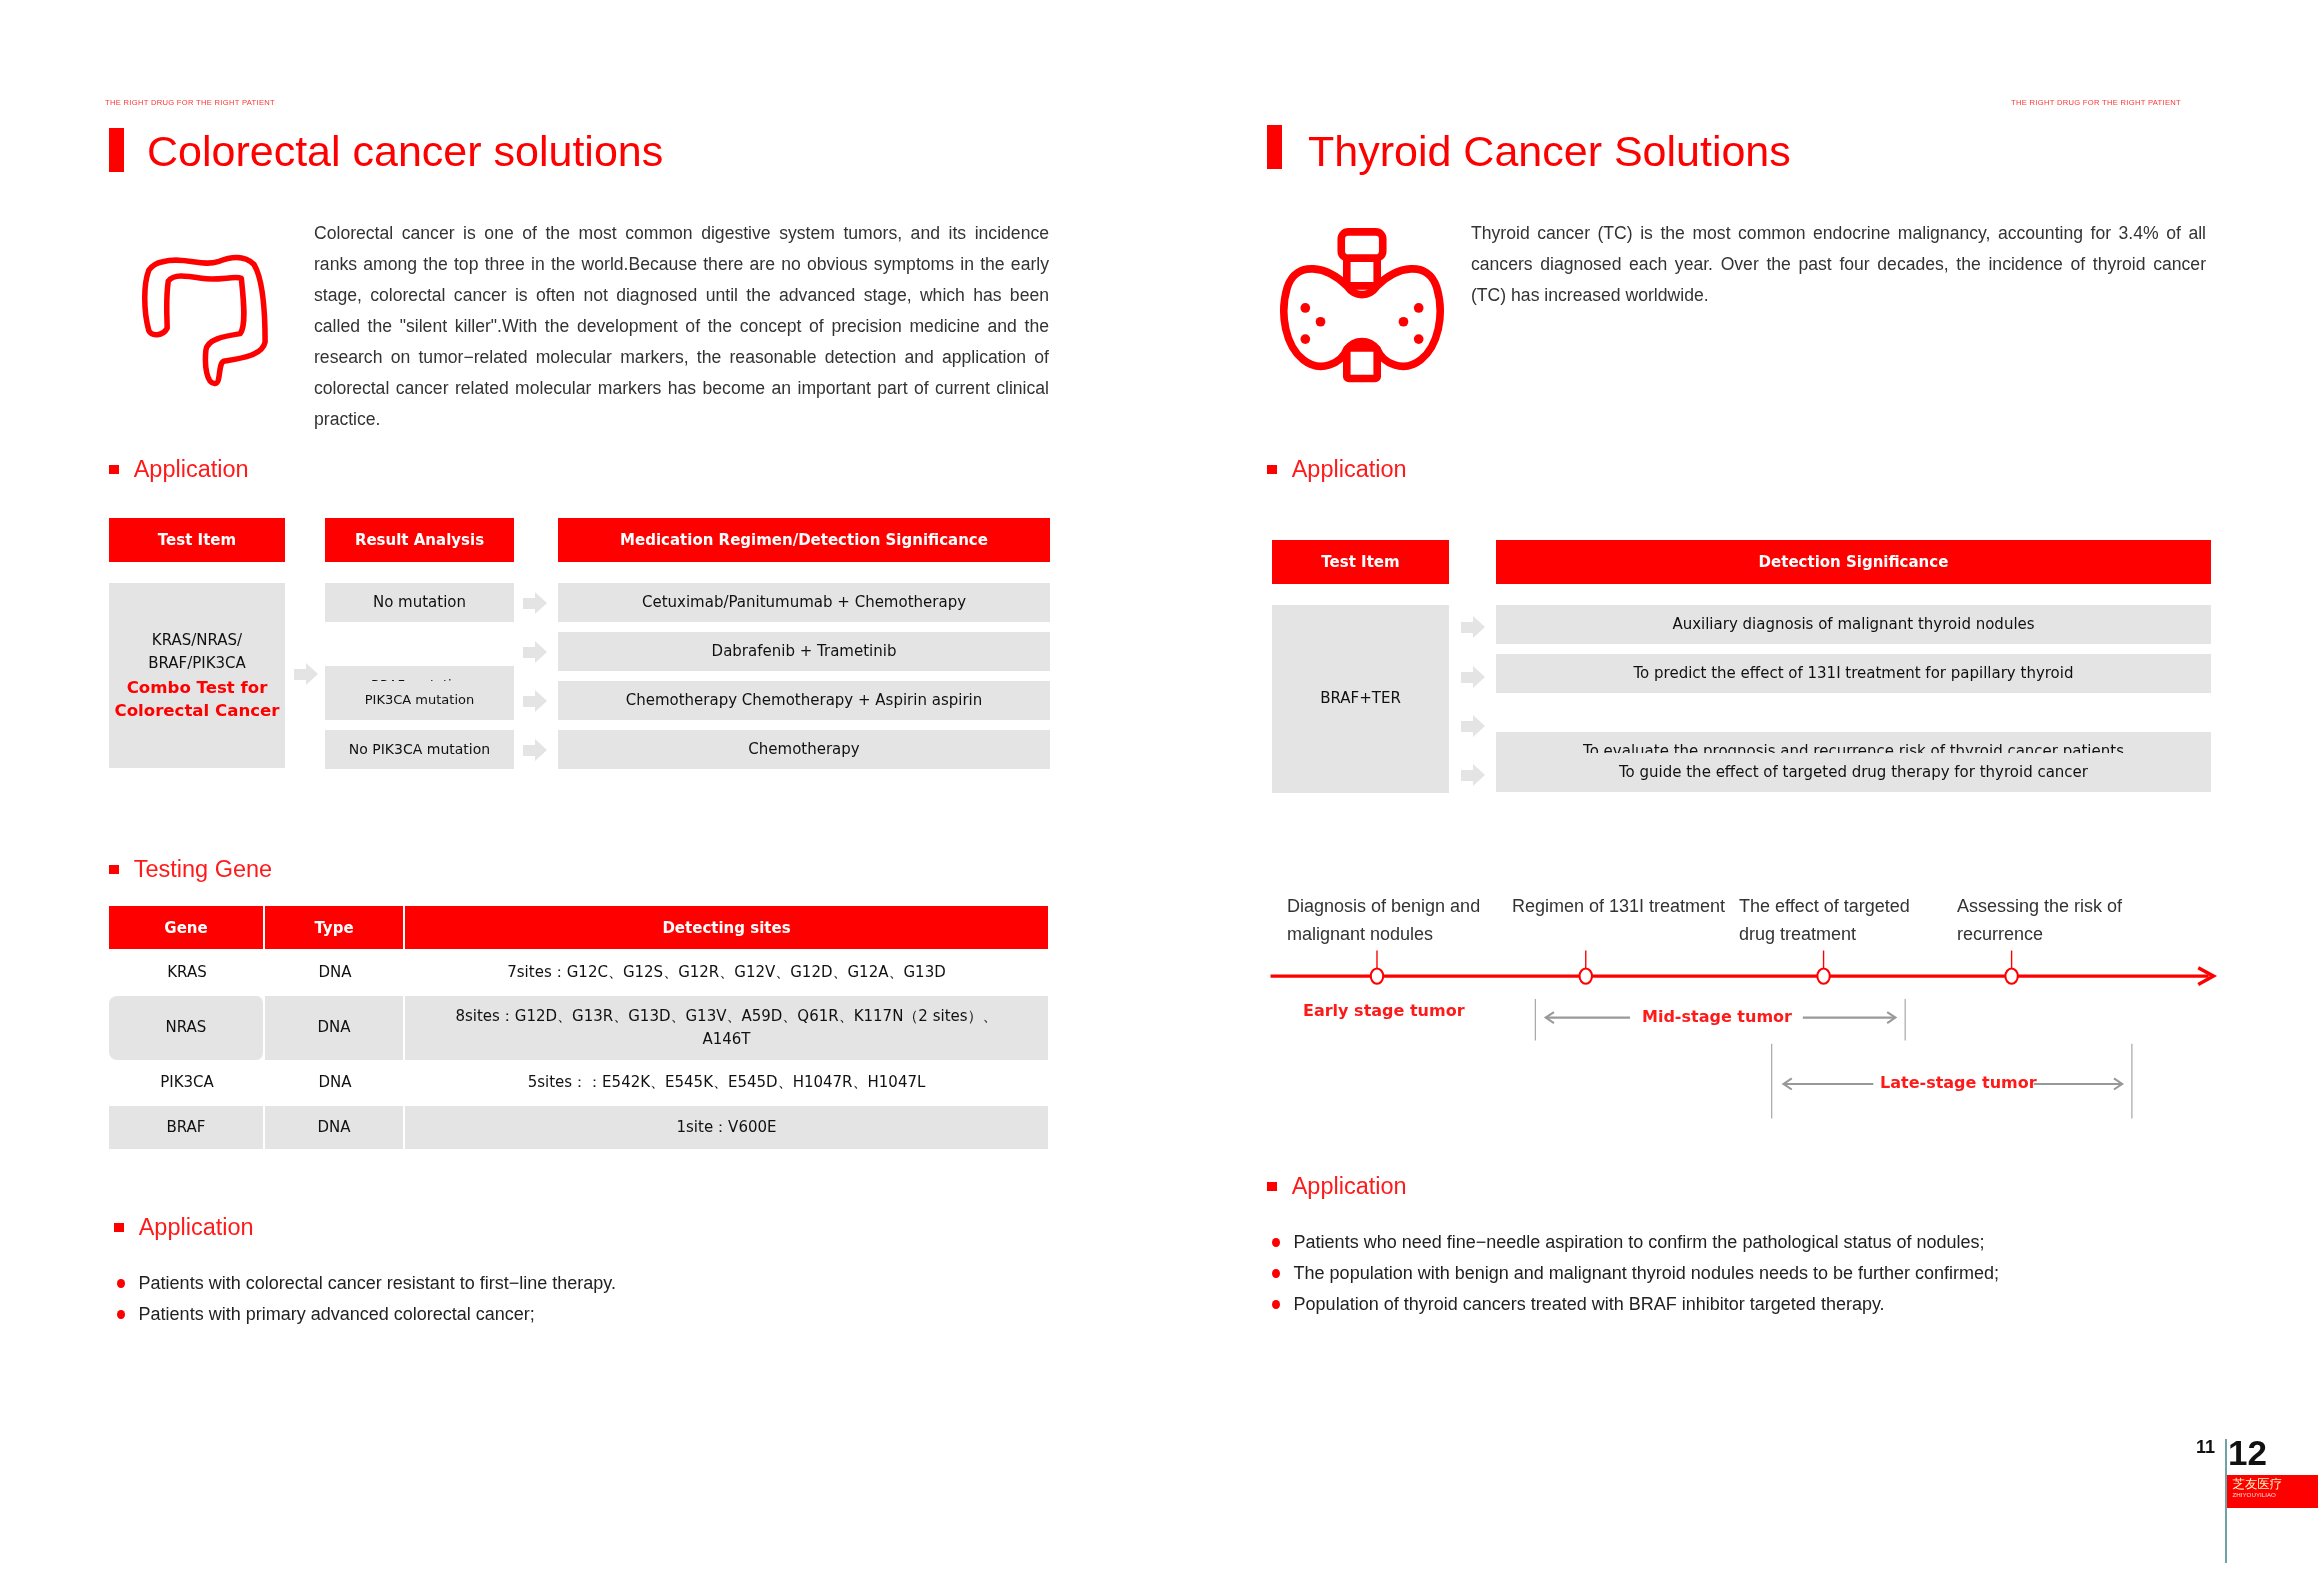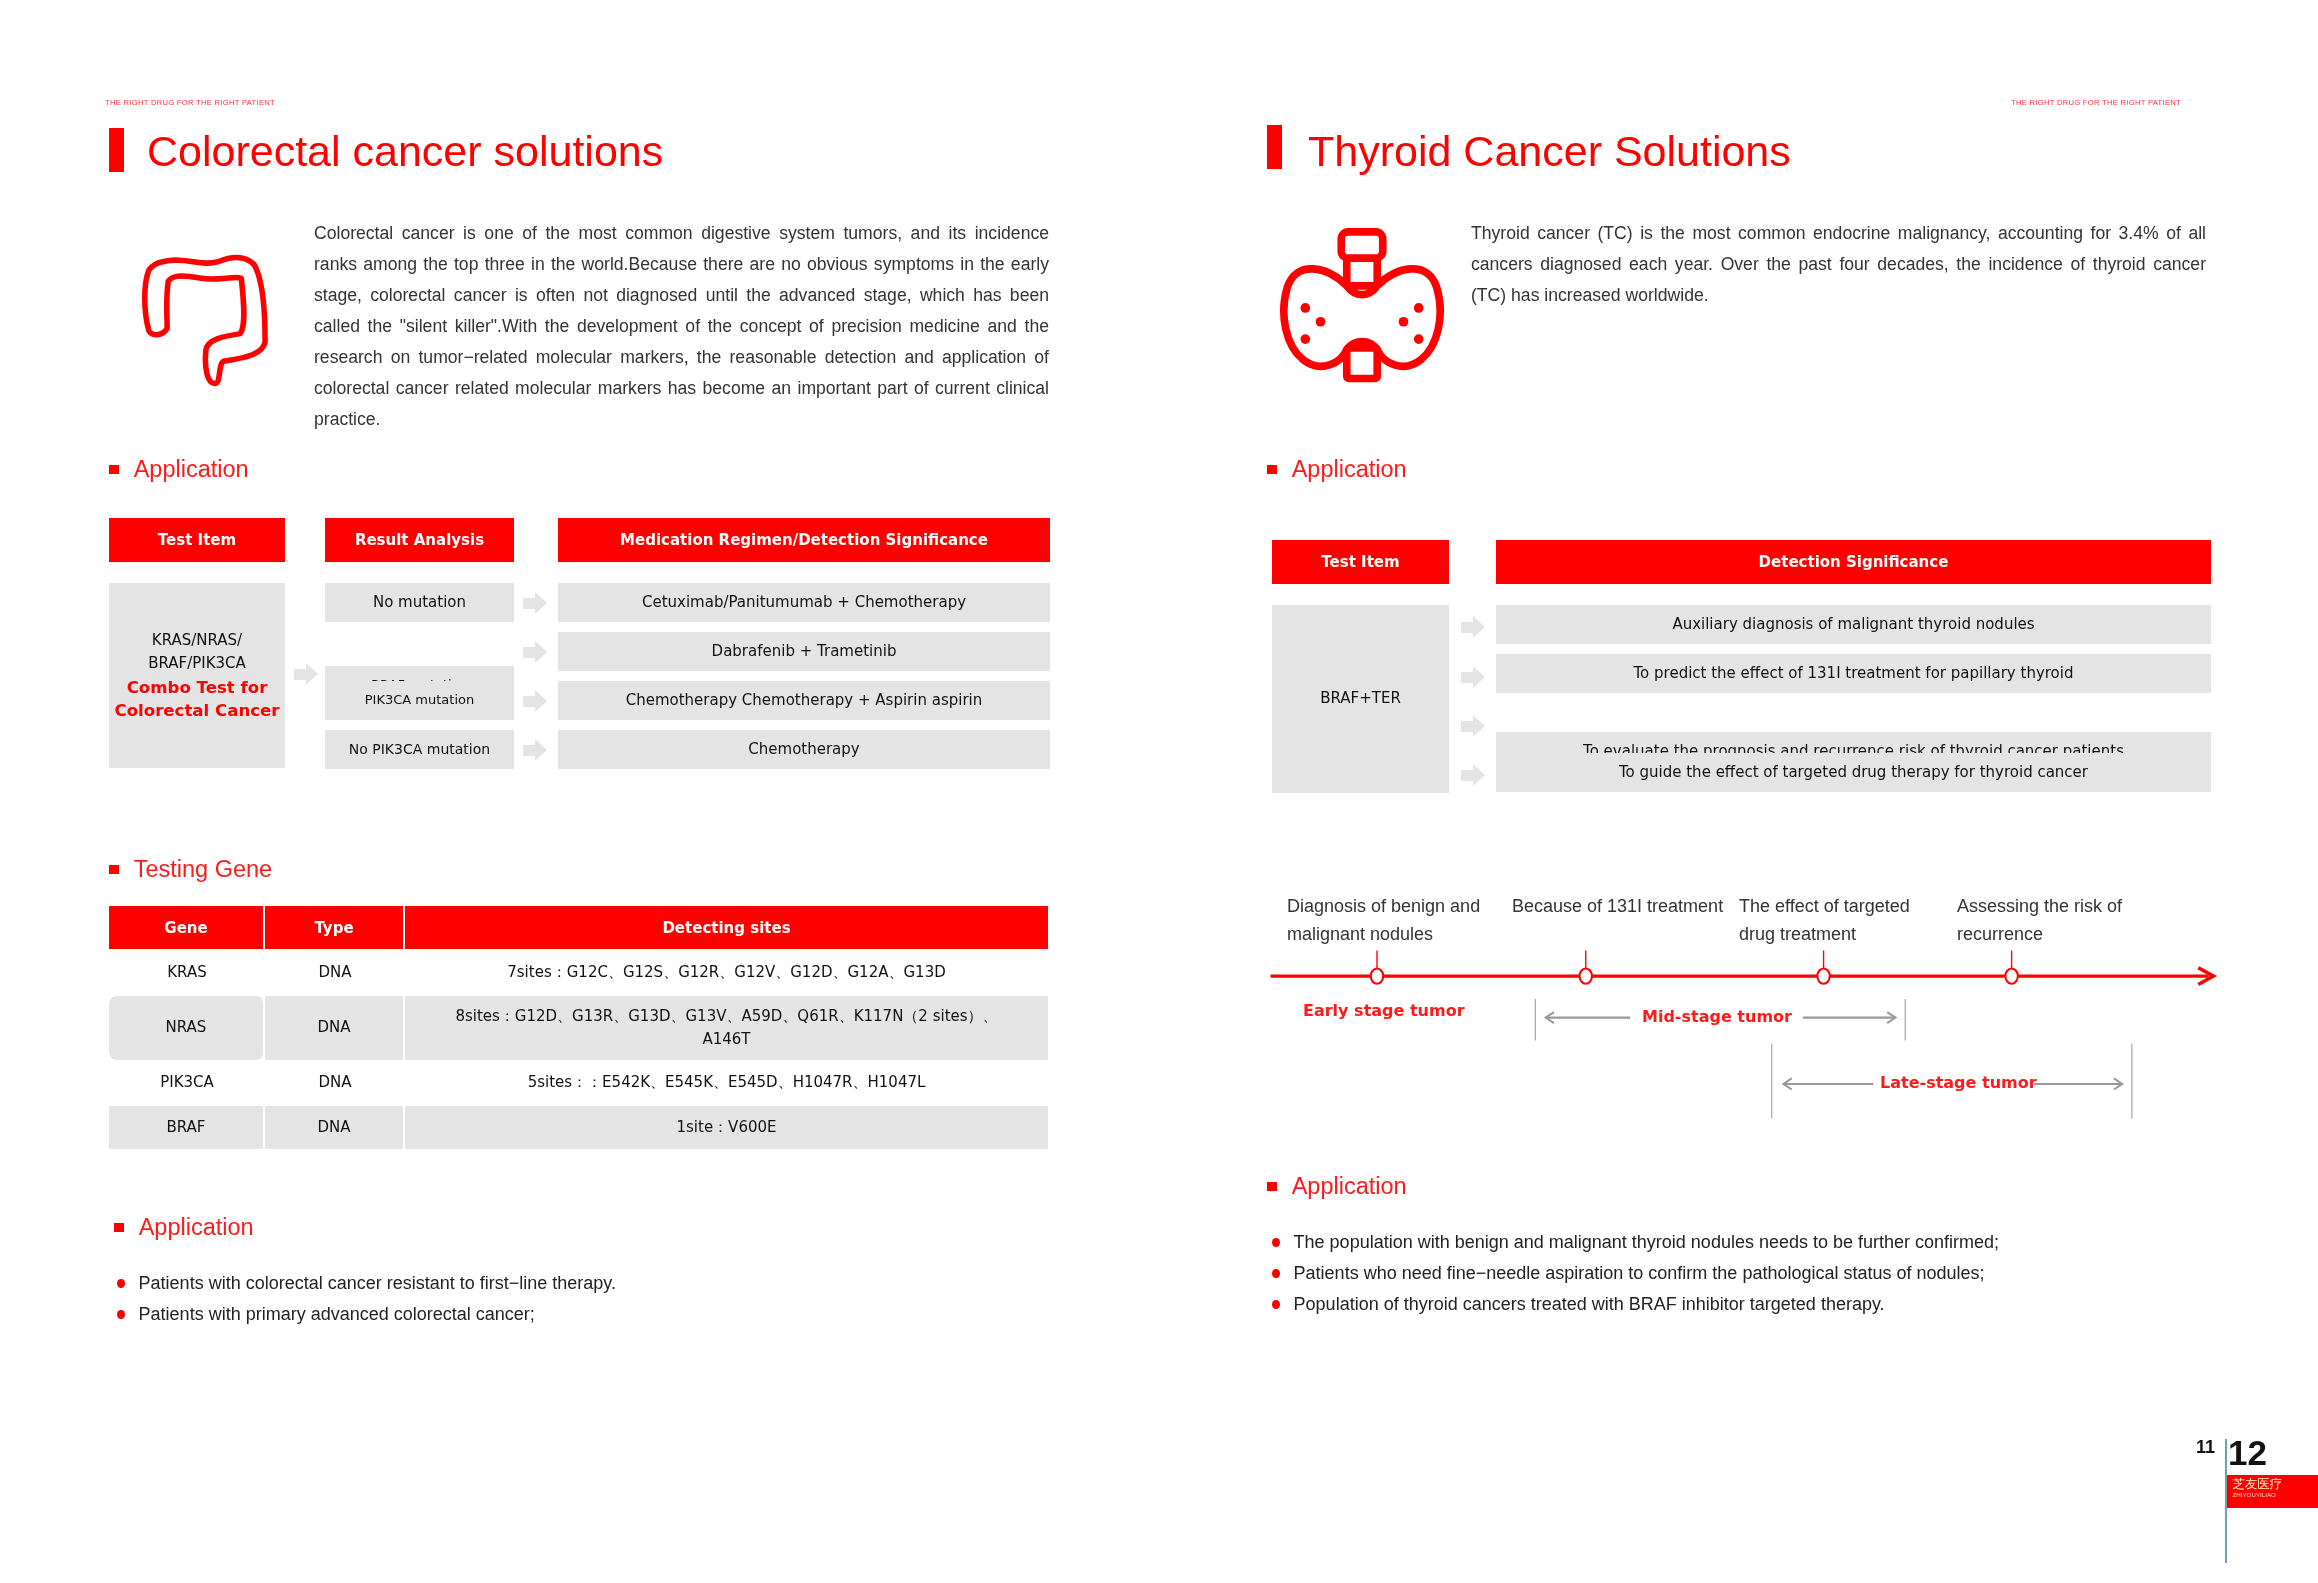--- a/index.html
+++ b/index.html
@@ -187,21 +187,21 @@
 <div class="abs gcell" style="left:1496px; top:605px; width:715px; height:39px;">Auxiliary diagnosis of malignant thyroid nodules</div>
 <div class="abs gcell" style="left:1496px; top:654px; width:715px; height:39px;">To predict the effect of 131I treatment for papillary thyroid</div>
 <div class="abs gcell" style="left:1496px; top:704px; width:715px; height:39px;margin-top:28px;">To evaluate the prognosis and recurrence risk of thyroid cancer patients</div>
 <div class="abs gcell" style="left:1496px; top:753px; width:715px; height:39px;">To guide the effect of targeted drug therapy for thyroid cancer</div>
 
 <div class="abs tl-label" style="left:1287px; top:892px;">
   <div>Diagnosis of benign and</div>
   <div>malignant nodules</div>
 </div>
 <div class="abs tl-label" style="left:1512px; top:892px;">
-  <div>Because of 131I treatment</div>
+  <div>Regimen of 131I treatment</div>
 </div>
 <div class="abs tl-label" style="left:1739px; top:892px;">
   <div>The effect of targeted</div>
   <div>drug treatment</div>
 </div>
 <div class="abs tl-label" style="left:1957px; top:892px;">
   <div>Assessing the risk of</div>
   <div>recurrence</div>
 </div>
 
@@ -240,25 +240,25 @@
 <div class="abs stage" style="left:1642px; top:1007px;">Mid-stage tumor</div>
 <div class="abs stage" style="left:1880px; top:1073px;">Late-stage tumor</div>
 
 <div class="abs section-head" style="left:1267px; top:1173px;">
   <span class="sq"></span>
   <span>Application</span>
 </div>
 <ul class="abs bullets" style="left:1272px; top:1227px;">
   <li>
       <span class="dot"></span>
+      <span>Patients who need fine−needle aspiration to confirm the pathological status of nodules;</span>
+    </li>
+  <li>
+      <span class="dot"></span>
       <span>The population with benign and malignant thyroid nodules needs to be further confirmed;</span>
-    </li>
-  <li>
-      <span class="dot"></span>
-      <span>Patients who need fine−needle aspiration to confirm the pathological status of nodules;</span>
     </li>
   <li>
       <span class="dot"></span>
       <span>Population of thyroid cancers treated with BRAF inhibitor targeted therapy.</span>
     </li>
 </ul>
 
 <div class="abs" style="left:2196px; top:1437px; font-size:18px; font-weight:bold; color:#111;">11</div>
 <div class="abs" style="left:2225px; top:1439px; width:2.1px; height:124px; background:#6fa3a8;"></div>
 <div class="abs" style="left:2228px; top:1435px; font-size:35px; font-weight:bold; color:#111; line-height:1;">12</div>

